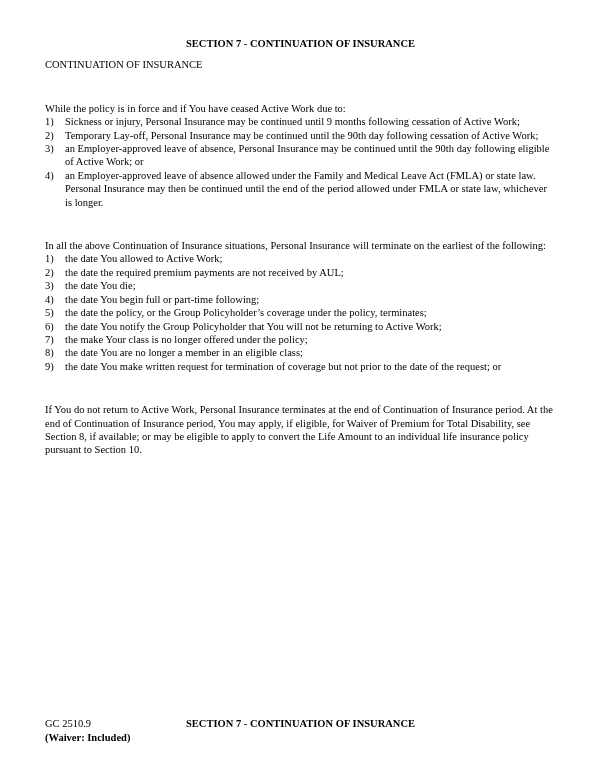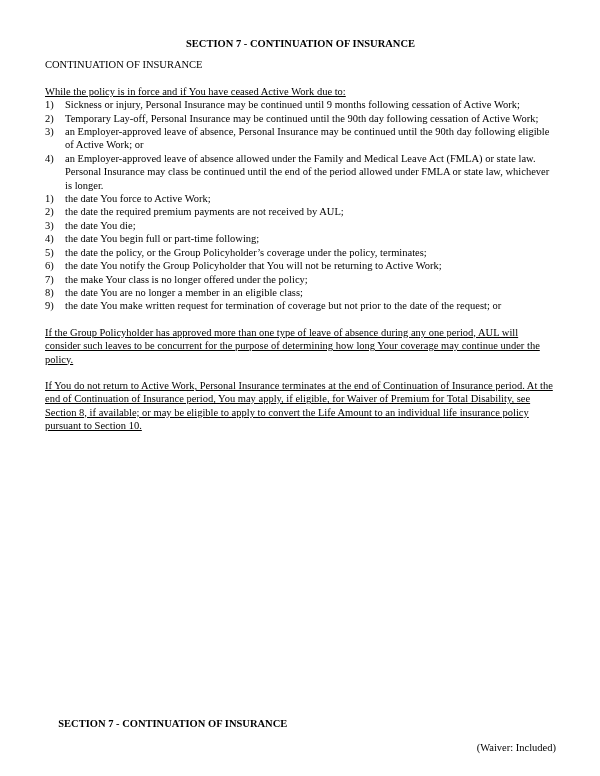--- a/index.html
+++ b/index.html
@@ -27,22 +27,21 @@
     padding: 37px 44px 0 45px;
   }
   .doc-title {
     text-align: center;
     font-weight: bold;
   }
   .section-heading {
     margin-top: 8px;
   }
   .block {
-    margin-top: 13px;
-    text-decoration: underline;
+    margin-top: 30px;
   }
   .numbered-list {
     margin: 0;
     padding: 0;
   }
   .li {
     display: flex;
   }
   .li-num {
     flex: 0 0 20px;
@@ -60,22 +59,23 @@
   .footer-row {
     display: grid;
     grid-template-columns: 1fr auto 1fr;
     align-items: baseline;
   }
   .footer-title {
     font-weight: bold;
     text-align: center;
   }
   .footer-waiver {
-    text-align: right;
-    margin-top: 11px;
+    text-align: left;
+    margin-top: 1px;
+    font-weight: bold;
   }
 </style>
 </head>
 <body>
 
 <div class="page">
 
   <div class="doc-title">SECTION 7 - CONTINUATION OF INSURANCE</div>
 
   <div class="section-heading">CONTINUATION OF INSURANCE</div>
@@ -90,29 +90,30 @@
     <div class="li">
       <span class="li-num">2)</span>
       <span class="li-text">Temporary Lay-off, Personal Insurance may be continued until the 90th day following cessation of Active Work;</span>
     </div>
     <div class="li">
       <span class="li-num">3)</span>
       <span class="li-text">an Employer-approved leave of absence, Personal Insurance may be continued until the 90th day following eligible of Active Work; or</span>
     </div>
     <div class="li">
       <span class="li-num">4)</span>
-      <span class="li-text">an Employer-approved leave of absence allowed under the Family and Medical Leave Act (FMLA) or state law. Personal Insurance may class be continued until the end of the period allowed under FMLA or state law, whichever is longer.</span>
+      <span class="li-text">an Employer-approved leave of absence allowed under the Family and Medical Leave Act (FMLA) or state law. Personal Insurance may then be continued until the end of the period allowed under FMLA or state law, whichever is longer.</span>
     </div>
   </div>
 
+  <div class="block">In all the above Continuation of Insurance situations, Personal Insurance will terminate on the earliest of the following:</div>
 
   <div class="numbered-list">
     <div class="li">
       <span class="li-num">1)</span>
-      <span class="li-text">the date You force to Active Work;</span>
+      <span class="li-text">the date You allowed to Active Work;</span>
     </div>
     <div class="li">
       <span class="li-num">2)</span>
       <span class="li-text">the date the required premium payments are not received by AUL;</span>
     </div>
     <div class="li">
       <span class="li-num">3)</span>
       <span class="li-text">the date You die;</span>
     </div>
     <div class="li">
@@ -134,25 +135,25 @@
     <div class="li">
       <span class="li-num">8)</span>
       <span class="li-text">the date You are no longer a member in an eligible class;</span>
     </div>
     <div class="li">
       <span class="li-num">9)</span>
       <span class="li-text">the date You make written request for termination of coverage but not prior to the date of the request; or</span>
     </div>
   </div>
 
-  <div class="block">If the Group Policyholder has approved more than one type of leave of absence during any one period, AUL will consider such leaves to be concurrent for the purpose of determining how long Your coverage may continue under the policy.</div>
 
   <div class="block">If You do not return to Active Work, Personal Insurance terminates at the end of Continuation of Insurance period. At the end of Continuation of Insurance period, You may apply, if eligible, for Waiver of Premium for Total Disability, see Section 8, if available; or may be eligible to apply to convert the Life Amount to an individual life insurance policy pursuant to Section 10.</div>
 
 </div>
 
 <div class="footer">
   <div class="footer-row">
+    <span>GC 2510.9</span>
     <span class="footer-title">SECTION 7 - CONTINUATION OF INSURANCE</span>
     <span></span>
   </div>
   <div class="footer-waiver">(Waiver: Included)</div>
 </div>
 
 </body></html>

